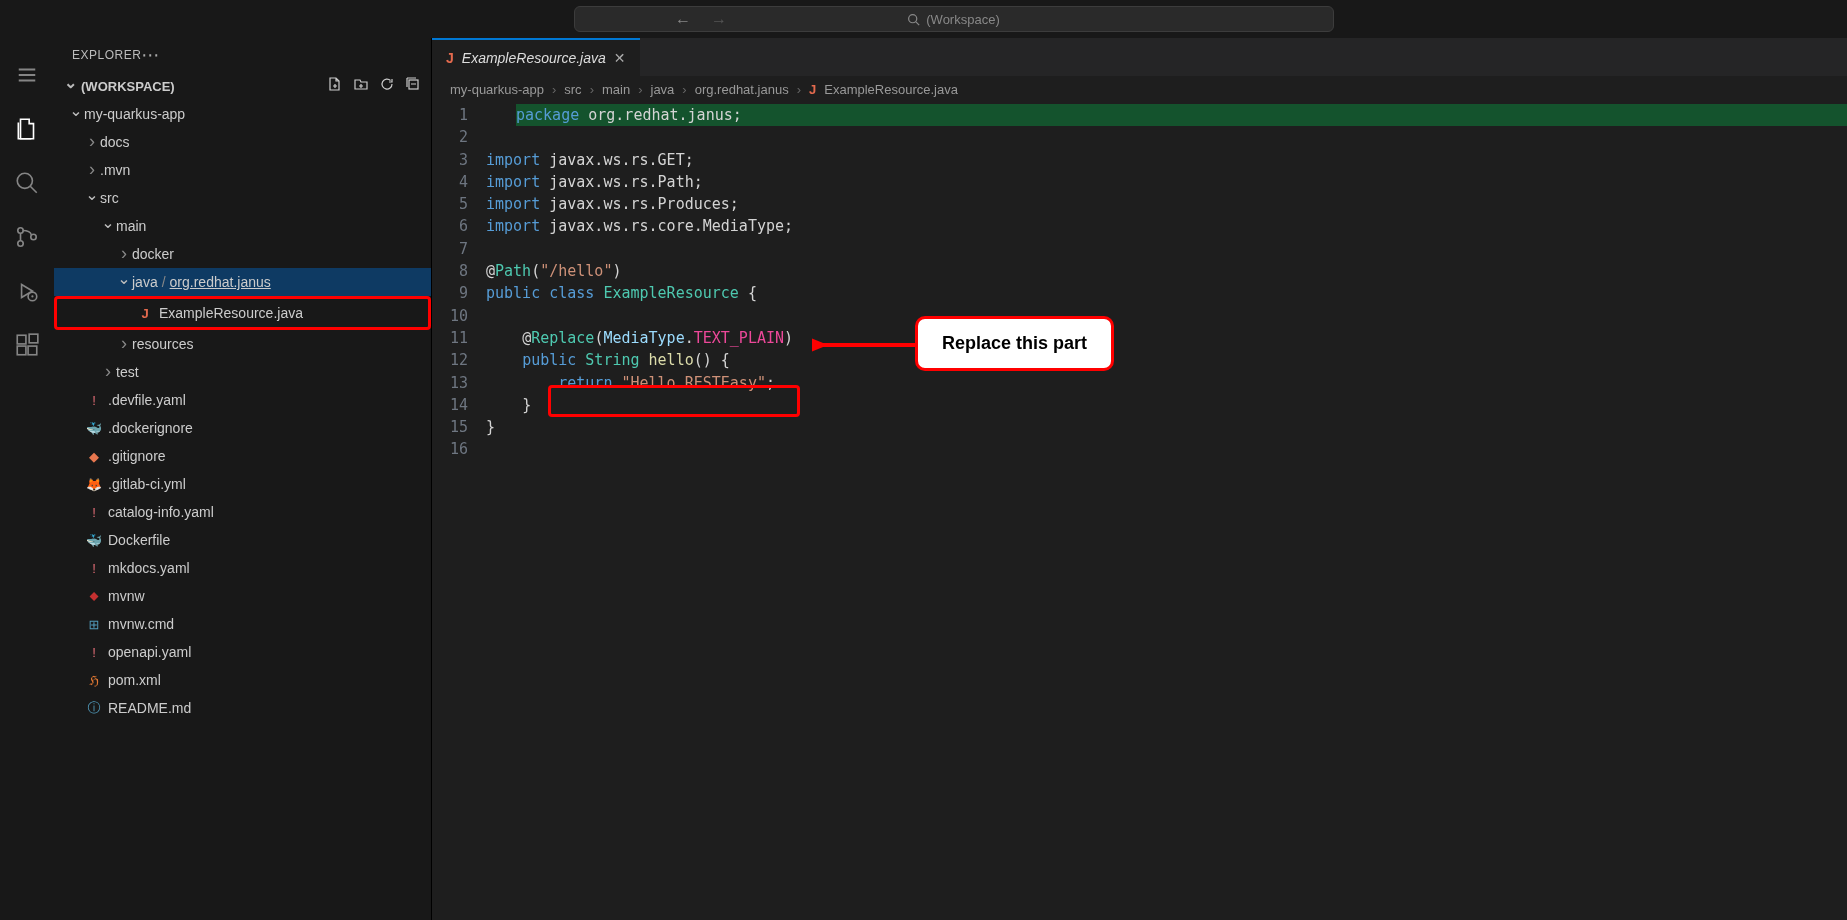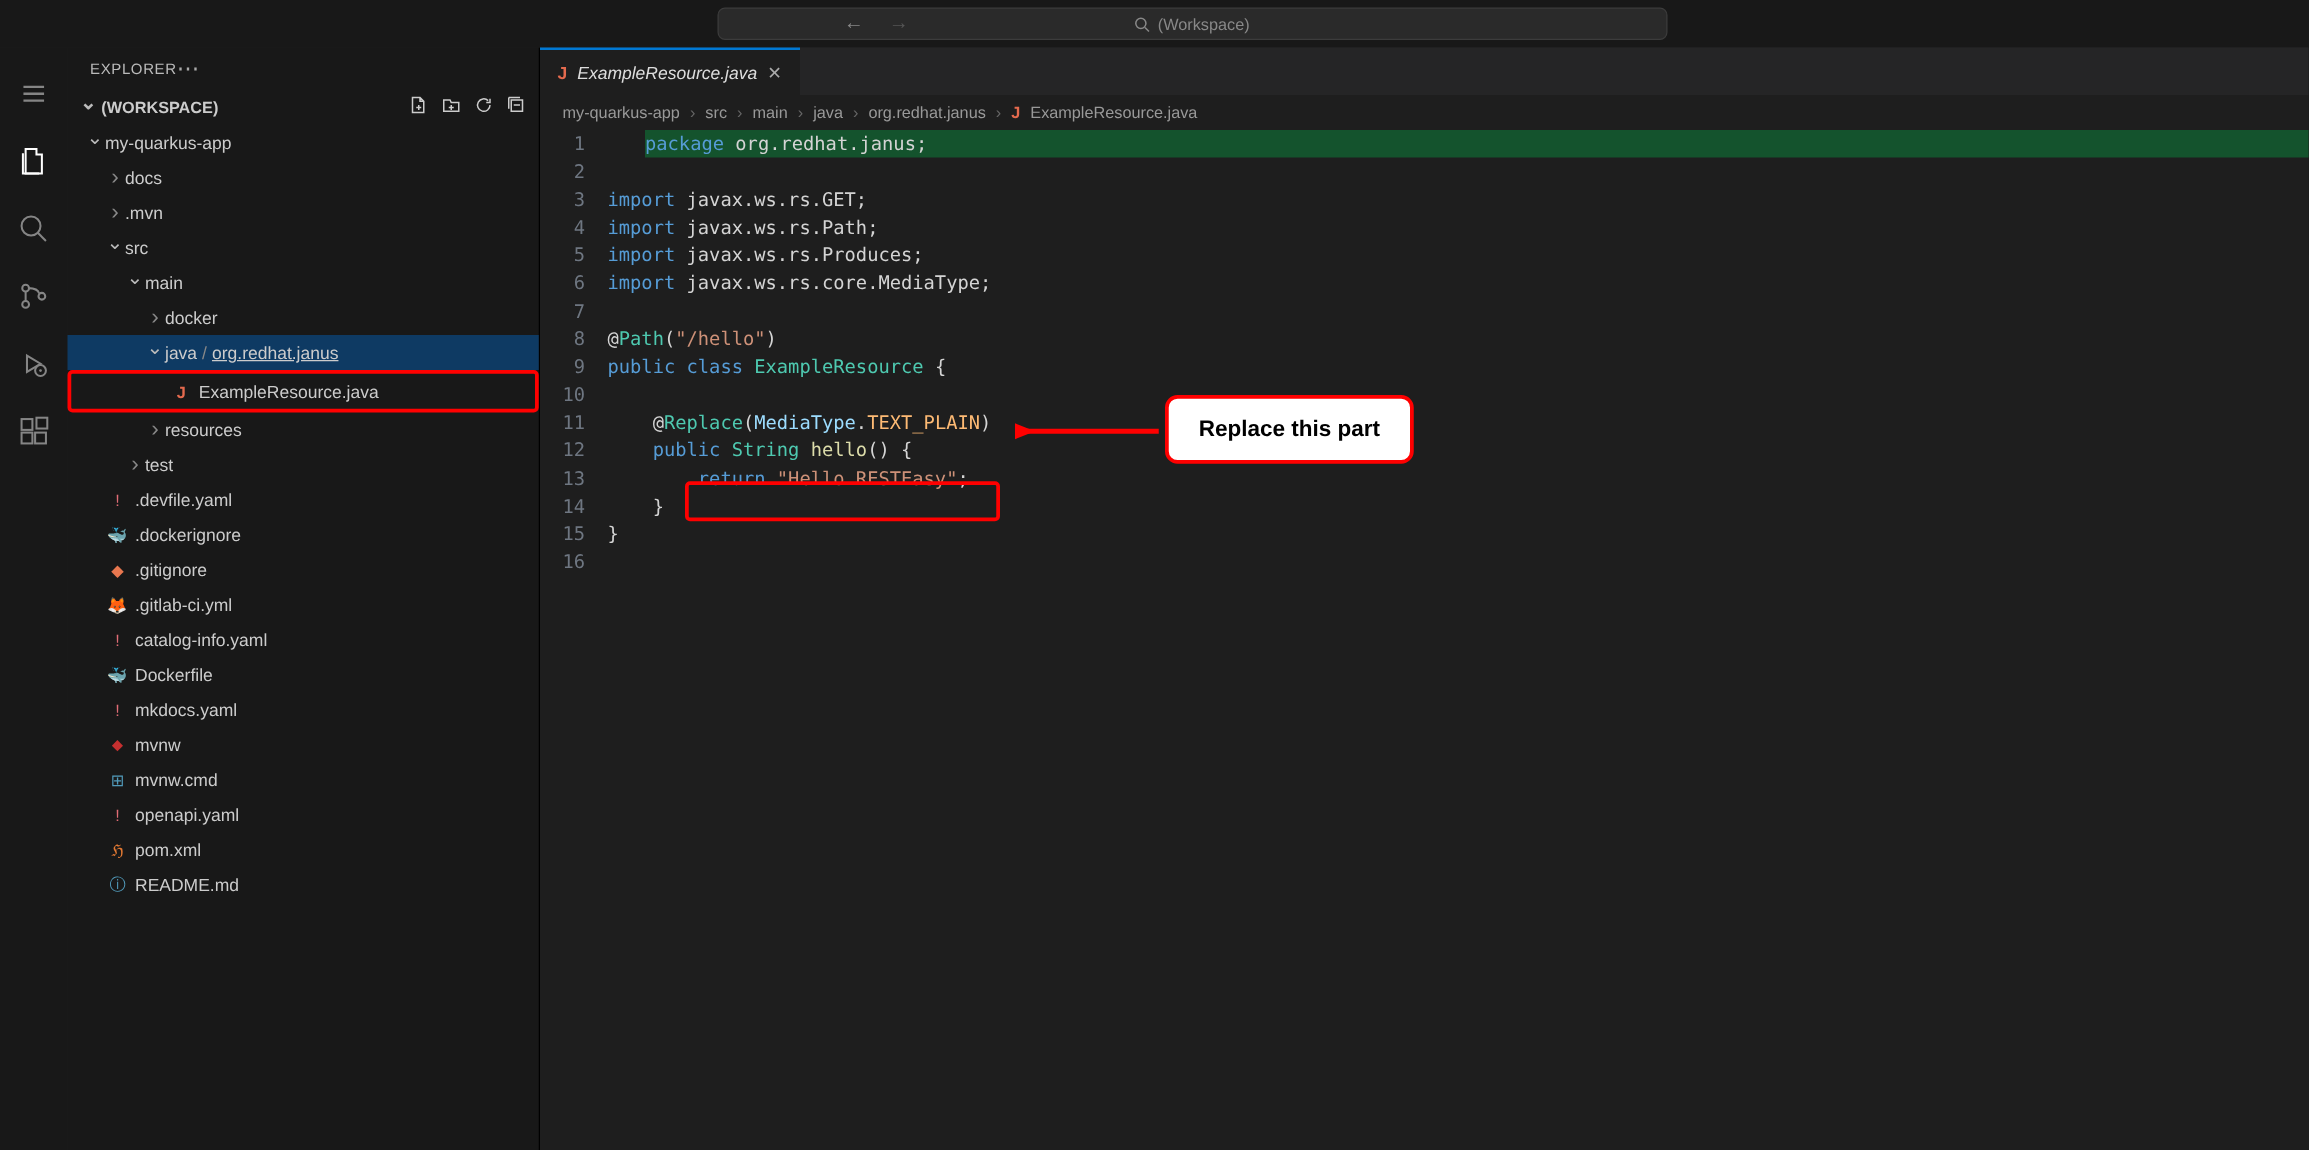--- a/index.html
+++ b/index.html
@@ -199,21 +199,21 @@
 .code-line { white-space: pre; height: 22.3px; }
 .cl-keyword { color: #569cd6; }
 .cl-type { color: #4ec9b0; }
 .cl-string { color: #ce9178; }
 .cl-func { color: #dcdcaa; }
 .cl-anno { color: #4ec9b0; }
 .cl-at { color: #d4d4d4; }
 .cl-prop { color: #9cdcfe; }
 .cl-plain { color: #d4d4d4; }
 .cl-punct { color: #d4d4d4; }
-.cl-const { color: #fdba74; }
+.cl-const { color: #ec4899; }
 .highlight-line-bg { background: #14532d; margin-left: 30px; }
 .code-highlight-box {
   position: absolute;
   border: 3px solid #ff0000;
   border-radius: 4px;
   pointer-events: none;
 }
 .callout {
   position: absolute;
   background: #fff;
@@ -488,17 +488,17 @@
     </div>
 
     <svg class="arrow-svg" style="left:380px; top:292px;" width="120" height="30">
       <defs>
           <marker id="ah" markerWidth="10" markerHeight="8" refX="2" refY="4" orient="auto">
             <polygon points="10 0, 0 4, 10 8" fill="#ff0000"></polygon>
           </marker>
         </defs>
       <line x1="115" y1="15" x2="8" y2="15" stroke="#ff0000" stroke-width="4" marker-end="url(#ah)"></line>
     </svg>
-    <div class="callout" style="left:500px; top:278px;">
+    <div class="callout" style="left:483px; top:278px;">
       <span>Replace this part</span>
     </div>
   </div>
 </div>
 
 </body></html>

